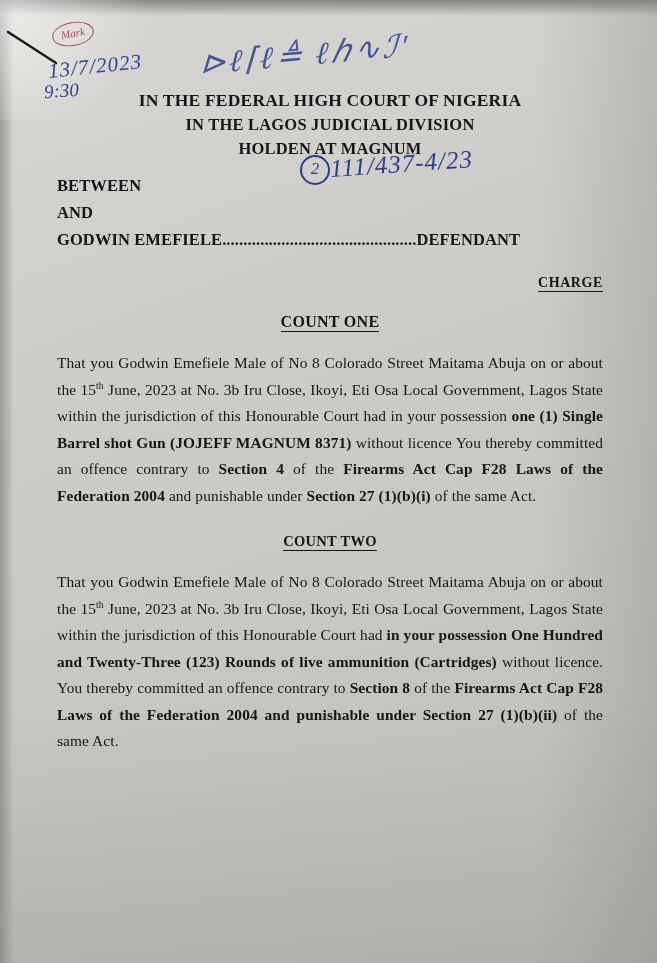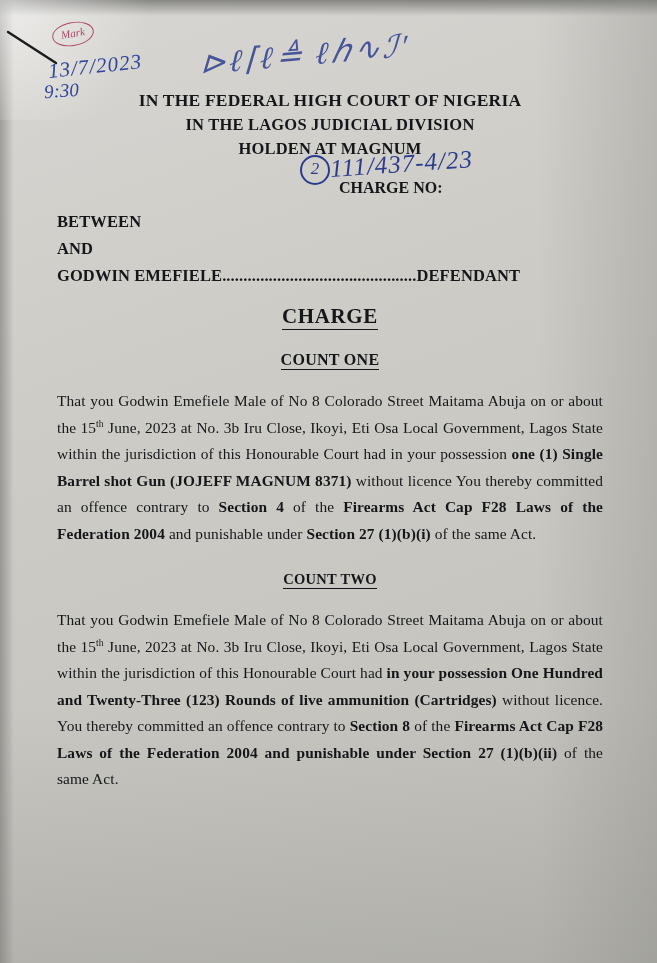--- a/index.html
+++ b/index.html
@@ -73,24 +73,24 @@
     font-size: 16px;
   }
   .parties {
     margin-top: 12px;
     font-weight: bold;
     font-size: 16.5px;
     line-height: 1.62;
     letter-spacing: 0.1px;
   }
   .charge-title {
-    margin-top: 15px;
-    text-align: center;
-    font-weight: bold;
-    font-size: 21px;
+    margin-top: 22px;
+    text-align: right;
+    font-weight: bold;
+    font-size: 14px;
     letter-spacing: 0.6px;
   }
   .charge-title span {
     border-bottom: 1.5px solid #15161a;
     padding-bottom: 1px;
   }
   .count-head {
     margin-top: 22px;
     font-weight: bold;
     font-size: 16px;
@@ -215,21 +215,20 @@
   <div class="hand hand-circle2">2</div>
   <div class="hand hand-caseno">111/437-4/23</div>
 
   <div class="doc-body">
     <div class="content">
 
       <div class="center court-line">IN THE FEDERAL HIGH COURT OF NIGERIA</div>
       <div class="center court-line l2">IN THE LAGOS JUDICIAL DIVISION</div>
       <div class="center court-line l3">HOLDEN AT MAGNUM</div>
 
-      <div class="charge-no">CHARGE NO:</div>
 
       <div class="parties">
         <div>BETWEEN</div>
         <div>AND</div>
         <div>GODWIN EMEFIELE..............................................DEFENDANT</div>
       </div>
 
       <div class="charge-title"><span>CHARGE</span></div>
 
       <div class="count-head"><span>COUNT ONE</span></div>

